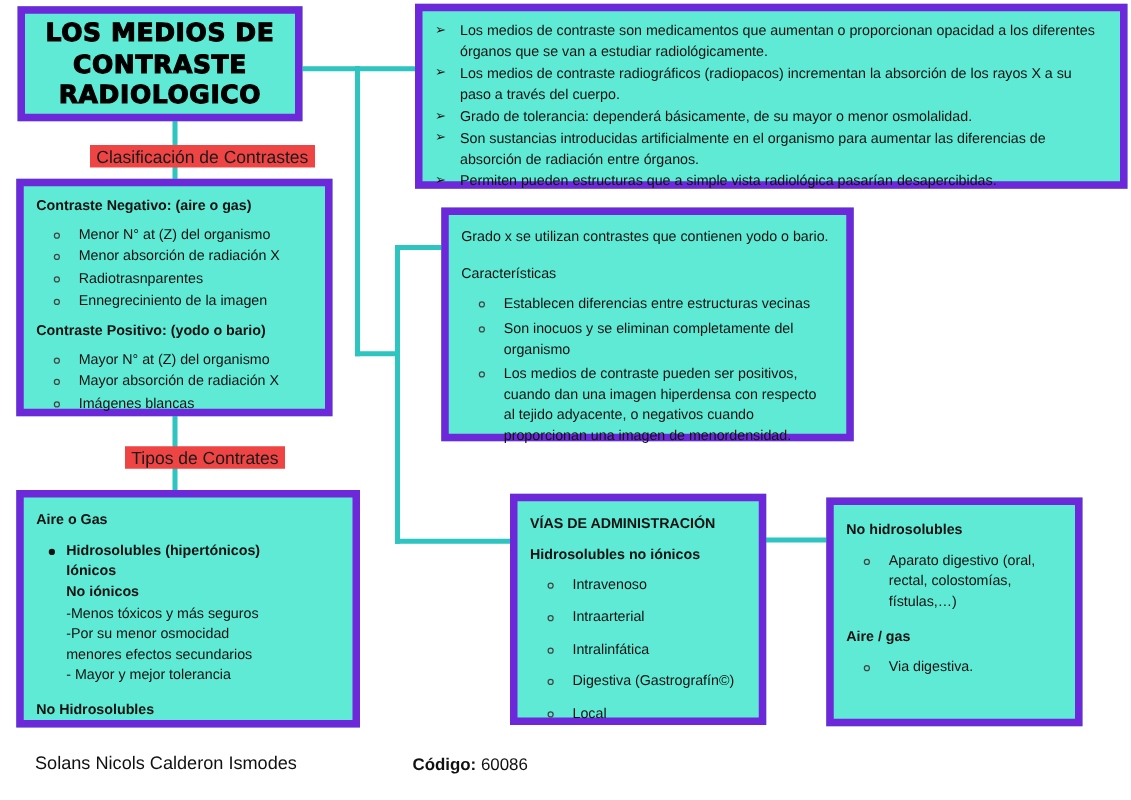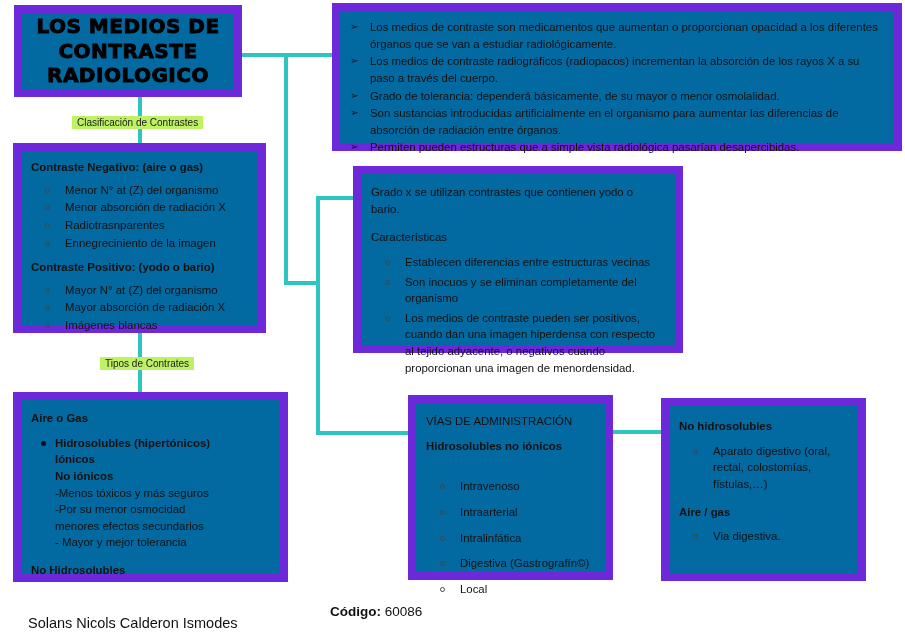--- a/index.html
+++ b/index.html
@@ -27,22 +27,22 @@
   
   .conn {
     position: absolute;
     background: #2ec4c0;
     z-index: 1;
   }
 
   
   .box {
     position: absolute;
-    background: #0369a1;
-    border: 8px solid #6d28d9;
+    background: #5eead4;
+    border: 6px solid #6d28d9;
     box-sizing: border-box;
     z-index: 3;
   }
 
   
   #title-box {
     left: 14px;
     top: 5px;
     width: 228px;
     height: 92px;
@@ -60,23 +60,23 @@
     text-align: center;
     text-transform: uppercase;
     color: #000000;
     -webkit-text-stroke: 0.9px #000000;
     white-space: pre-line;
   }
 
   
   .caption {
     position: absolute;
-    font-size: 10px;
+    font-size: 14px;
     color: #1a1a1a;
-    background: #bef264;
+    background: #ef4444;
     padding: 1px 5px;
     white-space: nowrap;
     z-index: 4;
   }
   #caption-clasificacion { left: 72px; top: 116px; }
   #caption-tipos         { left: 100px; top: 357px; }
 
   
   .body-txt {
     font-size: 11.4px;
@@ -161,23 +161,23 @@
   #aire-box .hd { font-weight: bold; }
   #aire-box ul.dot { margin: 8px 0 0 0; }
   #aire-box .sub { font-weight: bold; }
   #aire-box .dash { font-weight: normal; }
   #aire-box .tail { font-weight: bold; margin-top: 11px; }
 
   #vias-box {
     left: 408px; top: 395px; width: 205px; height: 185px;
     padding: 10px 10px;
   }
-  #vias-box .hd { font-weight: normal; }
+  #vias-box .hd { font-weight: bold; }
   #vias-box .sub { font-weight: bold; margin-top: 8px; }
-  #vias-box ul.circ { margin-top: 24px; }
+  #vias-box ul.circ { margin-top: 8px; }
   #vias-box ul.circ > li { margin-bottom: 9px; }
 
   #nohidro-box {
     left: 661px; top: 398px; width: 205px; height: 183px;
     padding: 12px 10px;
   }
   #nohidro-box .hd { font-weight: bold; }
   #nohidro-box ul.circ { margin: 8px 0 0 0; }
   #nohidro-box .hd2 { font-weight: bold; margin-top: 11px; }
 
@@ -187,21 +187,20 @@
     left: 0; top: 600px;
     width: 905px;
     height: 40px;
     z-index: 4;
   }
   #footer-author {
     position: absolute;
     left: 28px; top: 3px;
     font-size: 14.5px;
     color: #111111;
-    margin-top: 12px;
   }
   #footer-codigo {
     position: absolute;
     left: 330px; top: 4px;
     font-size: 13.5px;
     color: #111111;
   }
   #footer-codigo .k { font-weight: bold; }
 </style>
 </head>

